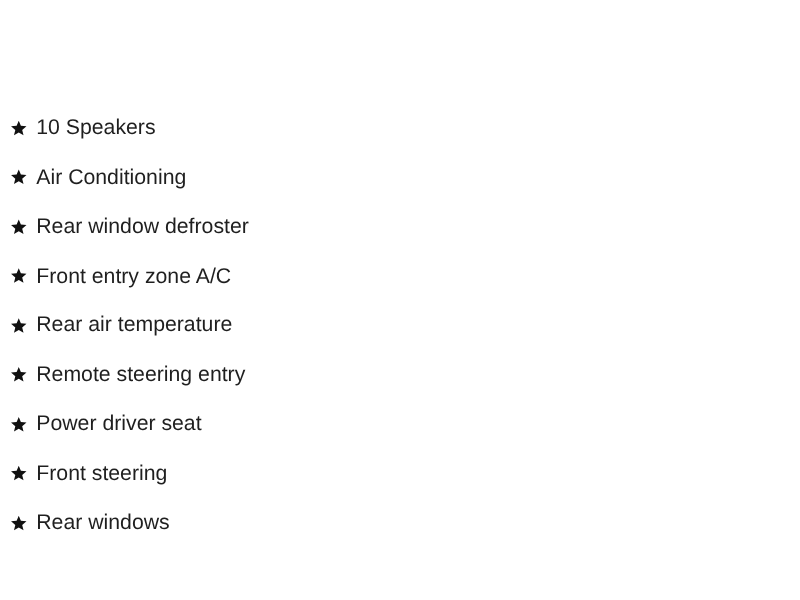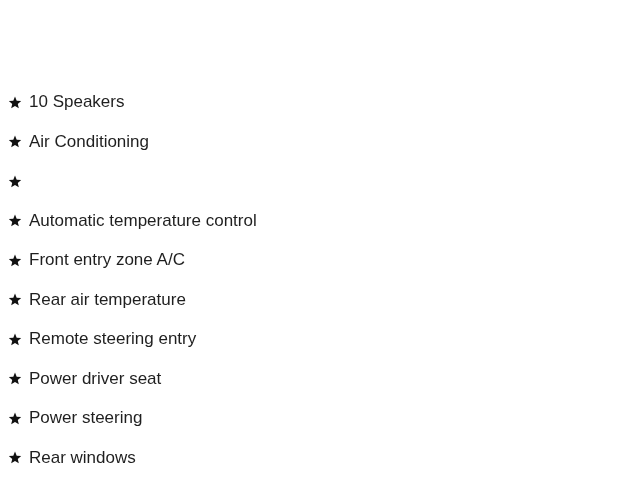--- a/index.html
+++ b/index.html
@@ -76,30 +76,23 @@
     </span>
     <span class="feature-label">Air Conditioning</span>
   </li>
 
   <li class="feature-item">
     <span class="star">
       <svg width="14" height="15" viewBox="0 0 14 15" aria-hidden="true">
         <polygon fill="#111111" points="7,1.5 8.70,5.65 13.18,5.99 9.76,8.90 10.82,13.26 7,10.9 3.18,13.26 4.24,8.90 0.82,5.99 5.30,5.65"></polygon>
       </svg>
     </span>
+    <span class="feature-label">Rear window defroster</span>
   </li>
 
-  <li class="feature-item">
-    <span class="star">
-      <svg width="14" height="15" viewBox="0 0 14 15" aria-hidden="true">
-        <polygon fill="#111111" points="7,1.5 8.70,5.65 13.18,5.99 9.76,8.90 10.82,13.26 7,10.9 3.18,13.26 4.24,8.90 0.82,5.99 5.30,5.65"></polygon>
-      </svg>
-    </span>
-    <span class="feature-label">Automatic temperature control</span>
-  </li>
 
   <li class="feature-item">
     <span class="star">
       <svg width="14" height="15" viewBox="0 0 14 15" aria-hidden="true">
         <polygon fill="#111111" points="7,1.5 8.70,5.65 13.18,5.99 9.76,8.90 10.82,13.26 7,10.9 3.18,13.26 4.24,8.90 0.82,5.99 5.30,5.65"></polygon>
       </svg>
     </span>
     <span class="feature-label">Front entry zone A/C</span>
   </li>
 
@@ -129,21 +122,21 @@
     </span>
     <span class="feature-label">Power driver seat</span>
   </li>
 
   <li class="feature-item">
     <span class="star">
       <svg width="14" height="15" viewBox="0 0 14 15" aria-hidden="true">
         <polygon fill="#111111" points="7,1.5 8.70,5.65 13.18,5.99 9.76,8.90 10.82,13.26 7,10.9 3.18,13.26 4.24,8.90 0.82,5.99 5.30,5.65"></polygon>
       </svg>
     </span>
-    <span class="feature-label">Power steering</span>
+    <span class="feature-label">Front steering</span>
   </li>
 
   <li class="feature-item">
     <span class="star">
       <svg width="14" height="15" viewBox="0 0 14 15" aria-hidden="true">
         <polygon fill="#111111" points="7,1.5 8.70,5.65 13.18,5.99 9.76,8.90 10.82,13.26 7,10.9 3.18,13.26 4.24,8.90 0.82,5.99 5.30,5.65"></polygon>
       </svg>
     </span>
     <span class="feature-label">Rear windows</span>
   </li>

